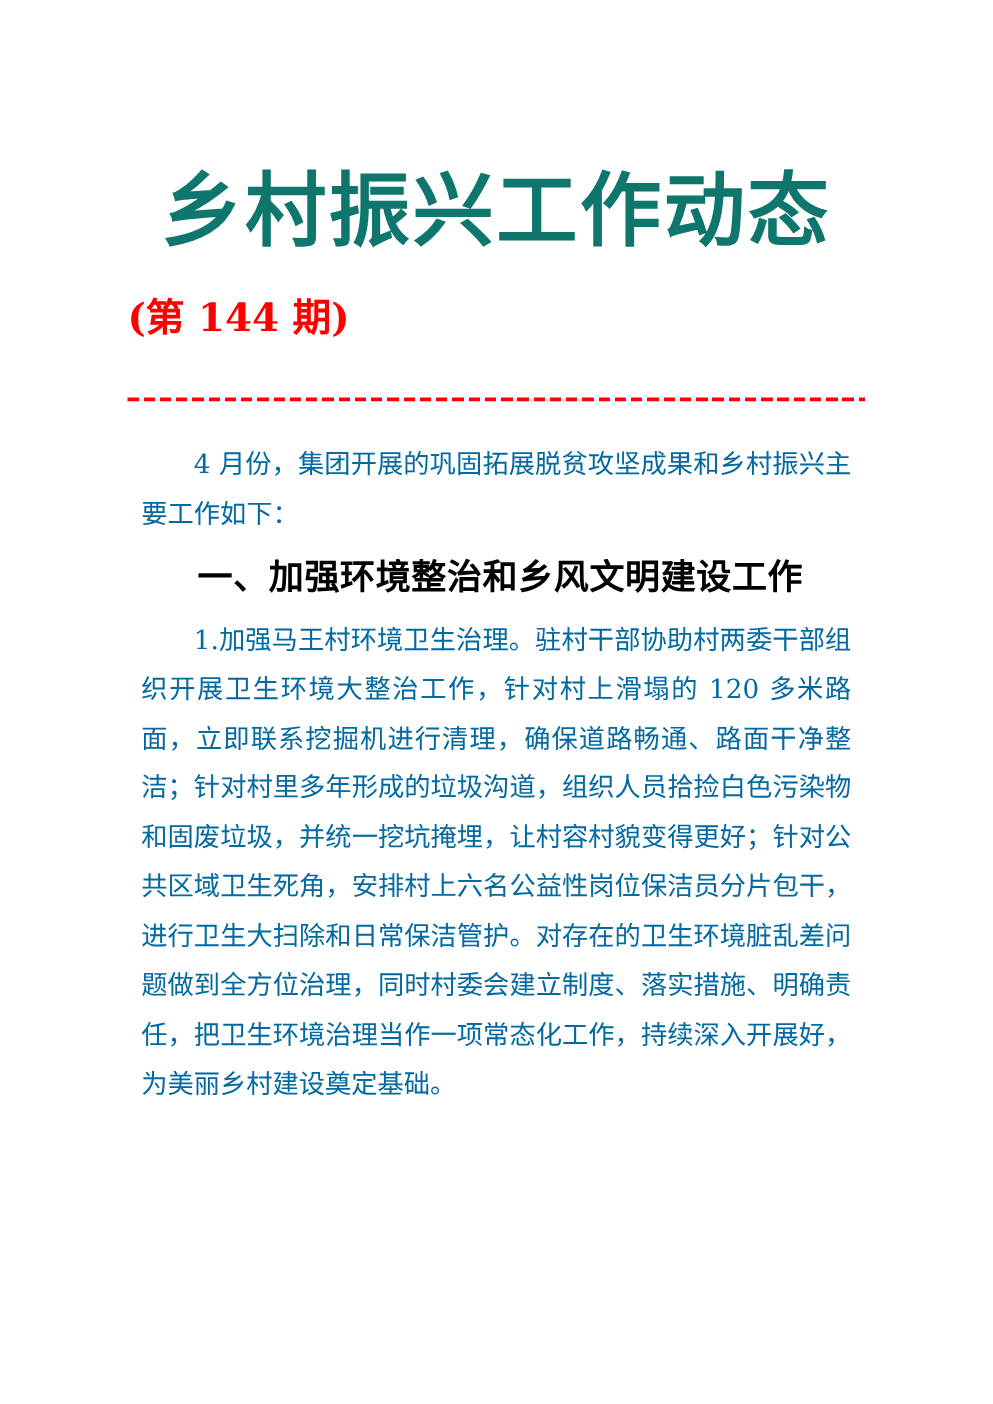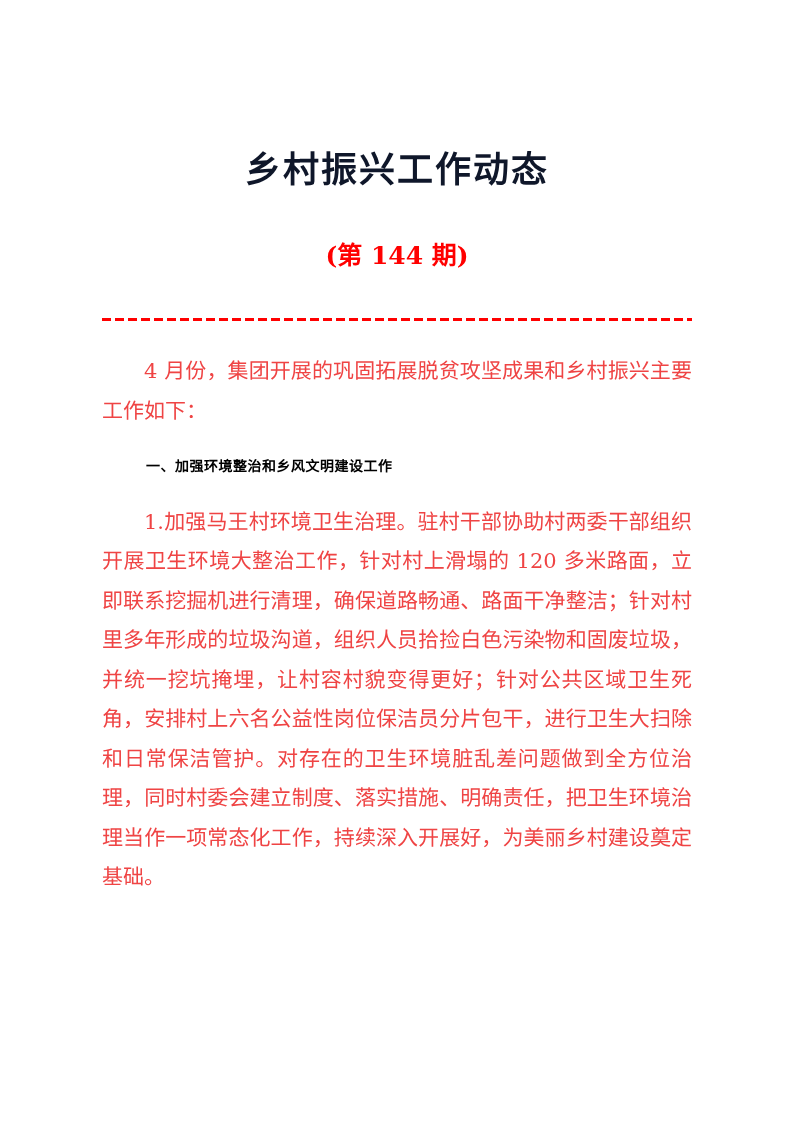--- a/index.html
+++ b/index.html
@@ -14,63 +14,63 @@
     margin: 0 auto;
     background: #ffffff;
     box-sizing: border-box;
     padding: 0 102px;
     overflow: hidden;
     color: #000000;
     font-family: "DejaVu Serif", serif;
   }
   .doc-title {
     margin: 138px 0 0 0;
-    font-size: 36px;
+    font-size: 65px;
     line-height: 62px;
     font-weight: bold;
     letter-spacing: 2px;
     text-align: center;
-    color: #0f172a;
+    color: #0f766e;
     font-family: "DejaVu Serif", serif;
     white-space: nowrap;
   }
   .doc-issue {
     margin-top: 41px;
-    font-size: 25px;
+    font-size: 31px;
     line-height: 29px;
     font-weight: bold;
-    text-align: center;
+    text-align: left;
     color: #ff0000;
     font-family: "DejaVu Serif", serif;
   }
   .divider {
     margin-top: 48px;
     height: 3px;
     width: 100%;
     background: repeating-linear-gradient(
       90deg,
       #ff0000 0px, #ff0000 9px,
       transparent 9px, transparent 13px
     );
   }
   .body-text {
     margin-top: 31px;
   }
   .body-para {
-    margin: 0;
+    margin: 11px;
     font-size: 21px;
     line-height: 39.5px;
     text-align: justify;
     text-indent: 2em;
     font-family: "DejaVu Serif", serif;
-    color: #ef4444;
+    color: #0369a1;
   }
   .section-heading {
-    margin: 16px;
-    font-size: 14px;
+    margin: 0;
+    font-size: 28px;
     line-height: 39.5px;
     font-weight: bold;
     text-indent: 2em;
     letter-spacing: 0.5px;
     font-family: "DejaVu Sans", sans-serif;
     color: #000000;
   }
 </style>
 </head>
 <body>

